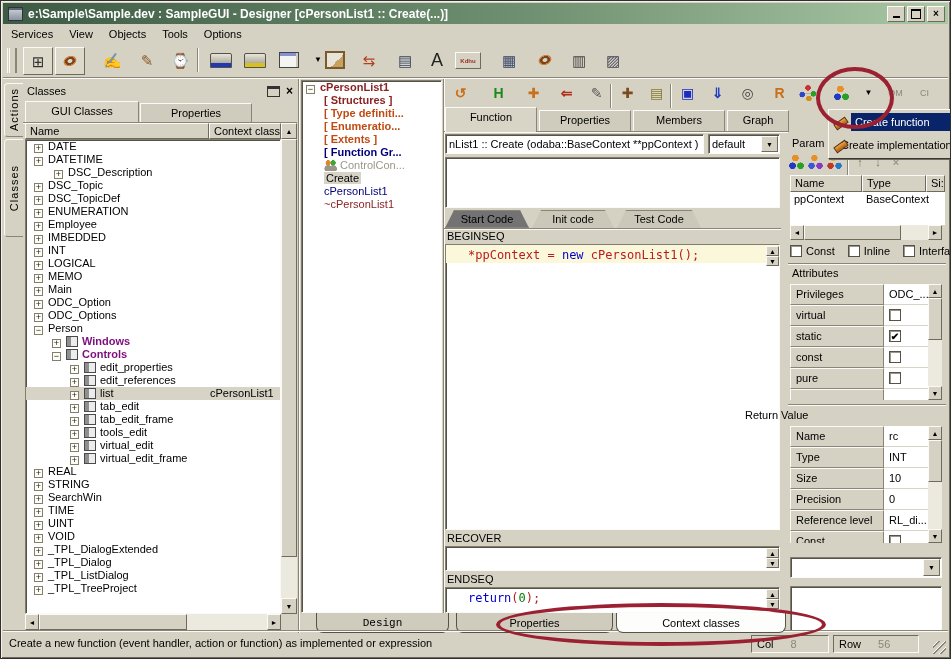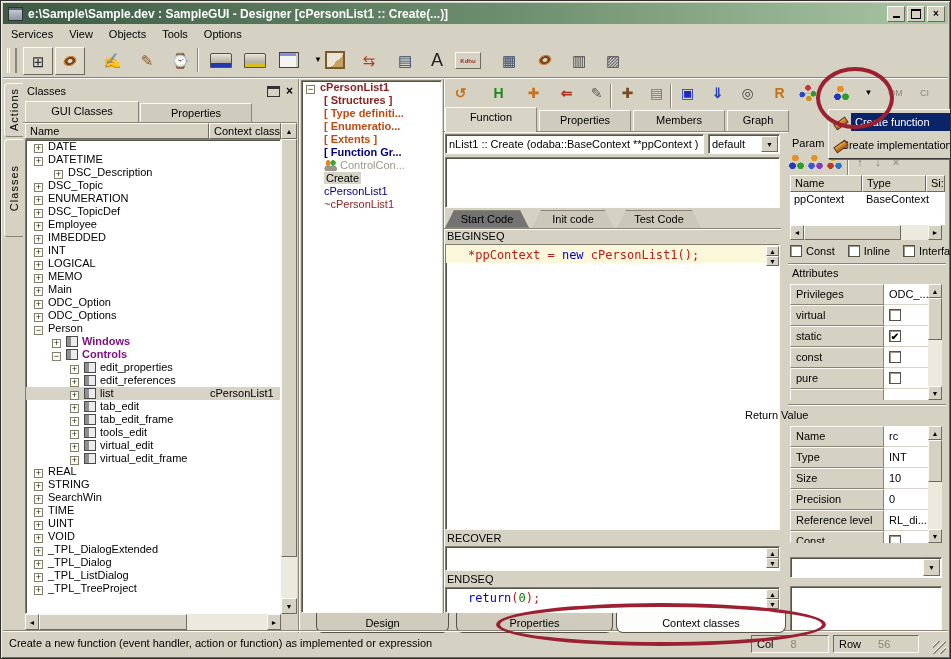--- a/index.html
+++ b/index.html
@@ -290,22 +290,22 @@
   <div class="hgroove" style="left:22px;width:274px;top:121px;"></div>
 
   <div class="colhdr" style="left:24px;top:122px;width:184px;height:16px;"><span>Name</span></div>
   <div class="colhdr" style="left:208px;top:122px;width:72px;height:16px;"><span>Context class</span></div>
 
   <div class="treewrap well" style="left:24px;top:138px;width:256px;height:475px;" id="ltree">
       <div class="trow" style="padding-left: 8px;"><span class="ebox">+</span><span>DATE</span></div>
       <div class="trow" style="padding-left: 8px;"><span class="ebox">+</span><span>DATETIME</span></div>
       <div class="trow" style="padding-left: 8px; margin-left: 20px;"><span class="ebox">+</span><span>DSC_Description</span></div>
       <div class="trow" style="padding-left: 8px;"><span class="ebox">+</span><span>DSC_Topic</span></div>
+      <div class="trow" style="padding-left: 8px;"><span class="ebox">+</span><span>DSC_TopicDef</span></div>
       <div class="trow" style="padding-left: 8px;"><span class="ebox">+</span><span>ENUMERATION</span></div>
-      <div class="trow" style="padding-left: 8px;"><span class="ebox">+</span><span>DSC_TopicDef</span></div>
       <div class="trow" style="padding-left: 8px;"><span class="ebox">+</span><span>Employee</span></div>
       <div class="trow" style="padding-left: 8px;"><span class="ebox">+</span><span>IMBEDDED</span></div>
       <div class="trow" style="padding-left: 8px;"><span class="ebox">+</span><span>INT</span></div>
       <div class="trow" style="padding-left: 8px;"><span class="ebox">+</span><span>LOGICAL</span></div>
       <div class="trow" style="padding-left: 8px;"><span class="ebox">+</span><span>MEMO</span></div>
       <div class="trow" style="padding-left: 8px;"><span class="ebox">+</span><span>Main</span></div>
       <div class="trow" style="padding-left: 8px;"><span class="ebox">+</span><span>ODC_Option</span></div>
       <div class="trow" style="padding-left: 8px;"><span class="ebox">+</span><span>ODC_Options</span></div>
       <div class="trow" style="padding-left: 8px;"><span class="ebox">−</span><span>Person</span></div>
       <div class="trow" style="padding-left: 26px;"><span class="ebox">+</span><span class="fic"></span><span class="st-purple">Windows</span></div>
@@ -448,21 +448,21 @@
   <div class="seclabel" style="left:443px;top:571px;">ENDSEQ</div>
   <div class="codewell well" style="left:444px;top:586px;width:335px;height:26px;" id="codewell2">
       <div class="codeline"><span class="tok-k">return</span><span class="tok-p">(</span><span class="tok-n">0</span><span class="tok-p">);</span></div>
     </div>
   <div class="spin" style="left:765px;top:588px;">
     <div class="sbtn">▲</div>
     <div class="sbtn">▼</div>
   </div>
 
   <div class="abs" id="btabs" style="left:300px;top:612px;width:487px;height:21px;">
-      <div class="btab" style="left: 15px; width: 133px;">Design</div>
+      <div class="btab" style="left: 15px; width: 133px; font-family: Liberation Mono, monospace;">Design</div>
       <div class="btab" style="left: 155px; width: 157px;">Properties</div>
       <div class="btab active" style="left: 315px; width: 170px;">Context classes</div>
     </div>
 
   <div class="ptitle" style="left:791px;top:136px;">Param</div>
   <div class="abs minibar" id="minibar" style="left:787px;top:153px;width:160px;height:18px;">
       <div class="tbi balls" style="left: 0px;"></div>
       <div class="tbi balls b2" style="left: 19px;"></div>
       <div class="tbi balls b3" style="left: 38px;"></div>
       <div class="tsep" style="left: 59px;"></div>

